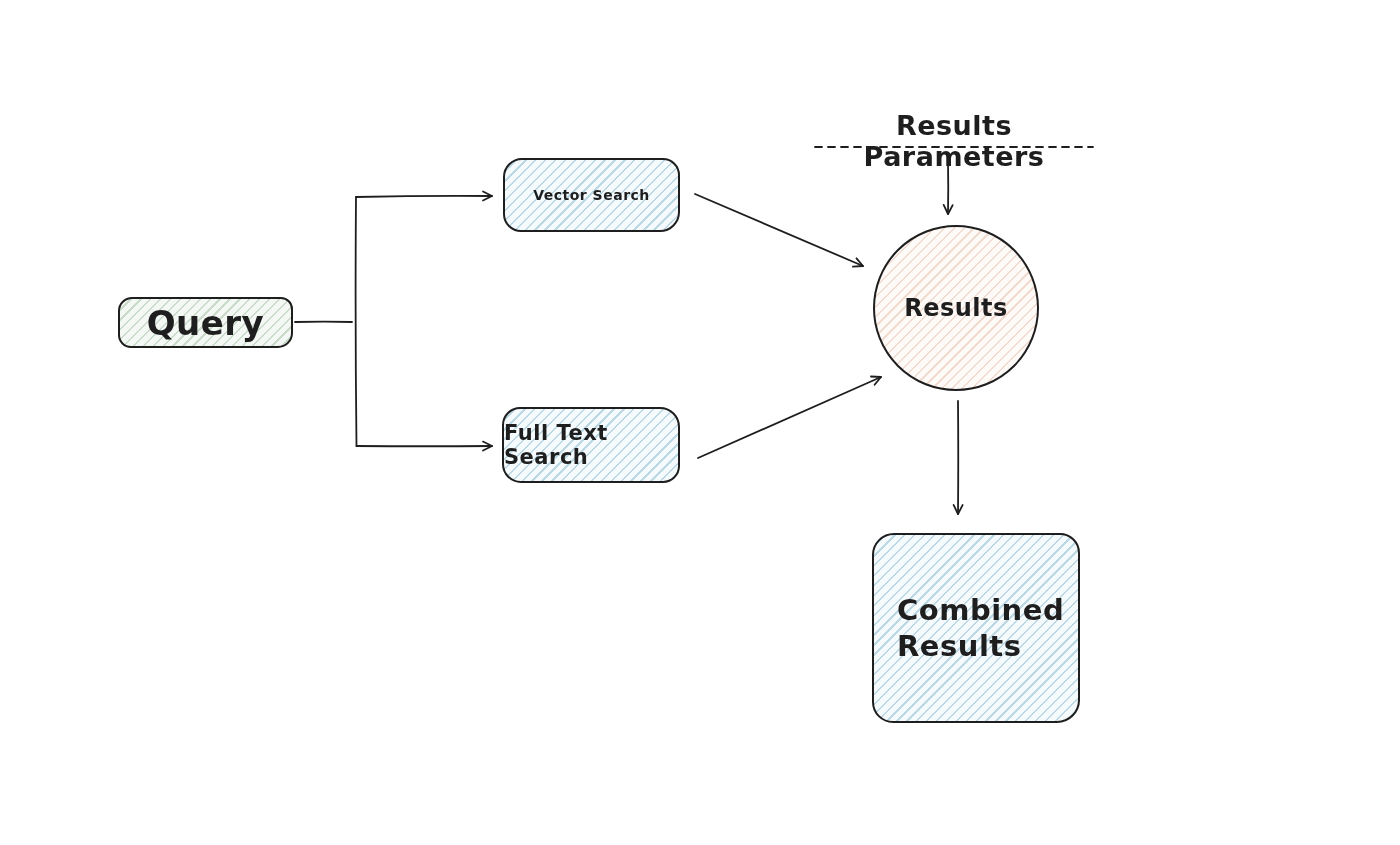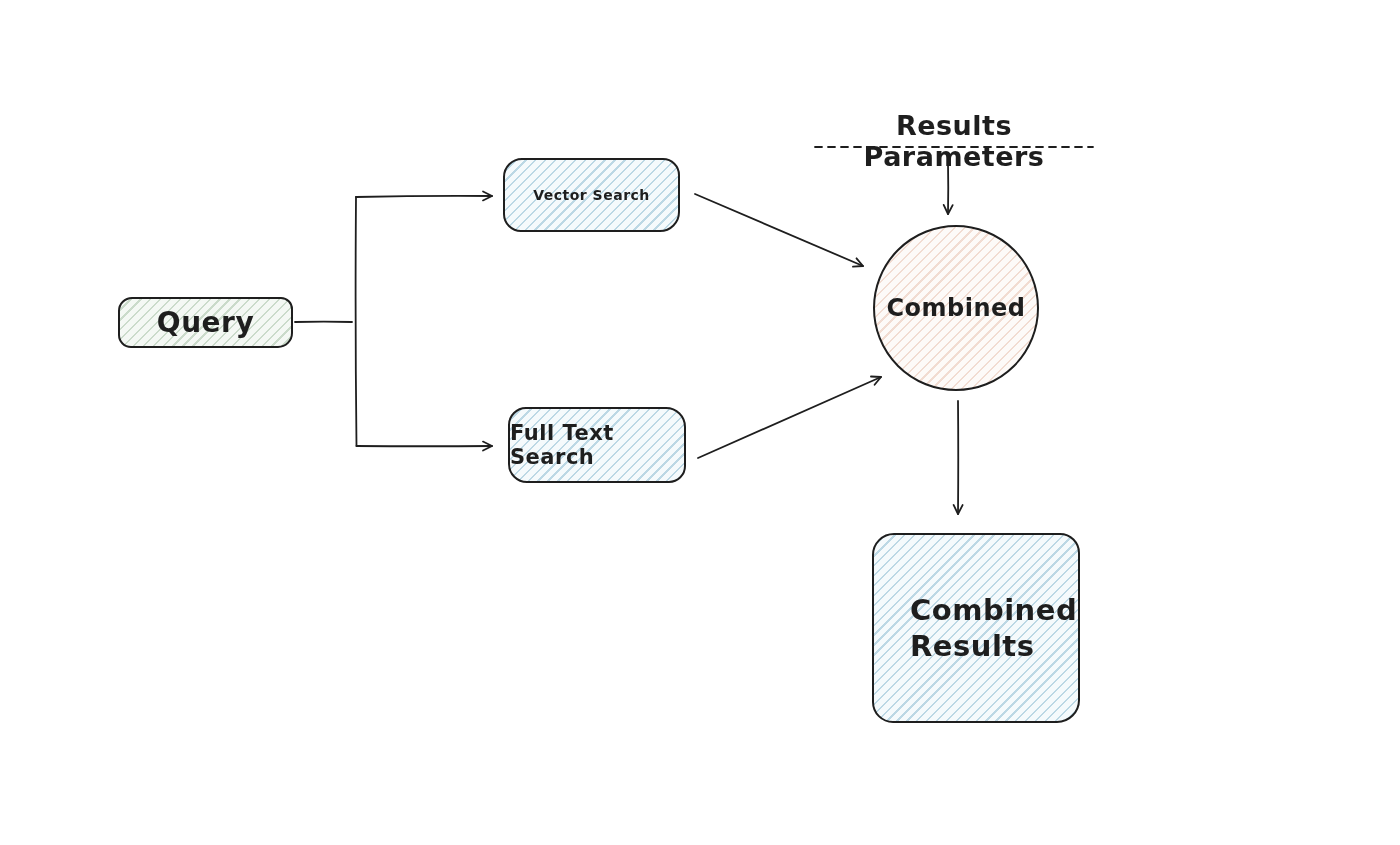--- a/index.html
+++ b/index.html
@@ -52,48 +52,47 @@
     background-color: #fdfaf8;
     background-image: repeating-linear-gradient(135deg,
       rgba(215,150,120,0.30) 0px, rgba(215,150,120,0.30) 1.6px,
       transparent 1.6px, transparent 7px);
   }
 
   .node-query {
     left: 118px; top: 297px;
     width: 175px; height: 51px;
     border-radius: 14px 12px 15px 13px;
-    font-size: 28px;
+    font-size: 34px;
   }
   .node-vector-search {
     left: 503px; top: 158px;
     width: 177px; height: 74px;
     border-radius: 19px 17px 20px 18px;
     font-size: 14px;
   }
   .node-full-text-search {
     left: 502px; top: 407px;
     width: 178px; height: 76px;
     border-radius: 18px 20px 17px 19px;
     font-size: 21px;
-    margin-left: 6px;
   }
   .node-reranker {
     left: 873px; top: 225px;
     width: 166px; height: 166px;
     border-radius: 50%;
     font-size: 24px;
   }
   .node-combined-results {
     left: 872px; top: 533px;
     width: 208px; height: 190px;
     border-radius: 22px 20px 23px 21px;
     font-size: 29px;
     justify-content: flex-start;
-    padding-left: 36px;
+    padding-left: 23px;
   }
   .node-combined-results .label-block {
     text-align: left;
     line-height: 1.25;
     max-width: 165px;
   }
   .floating-label {
     position: absolute;
     z-index: 2;
     left: 815px; top: 110px;
@@ -144,21 +143,21 @@
 
   <div class="node node-vector-search hatch-blue">
     <span>Vector Search</span>
   </div>
 
   <div class="node node-full-text-search hatch-blue">
     <span>Full Text Search</span>
   </div>
 
   <div class="node node-reranker hatch-pink">
-    <span>Combined</span>
+    <span>Results</span>
   </div>
 
   <div class="floating-label">
     <span>Results Parameters</span>
   </div>
 
   <div class="node node-combined-results hatch-blue">
     <span class="label-block">Combined Results</span>
   </div>
 

